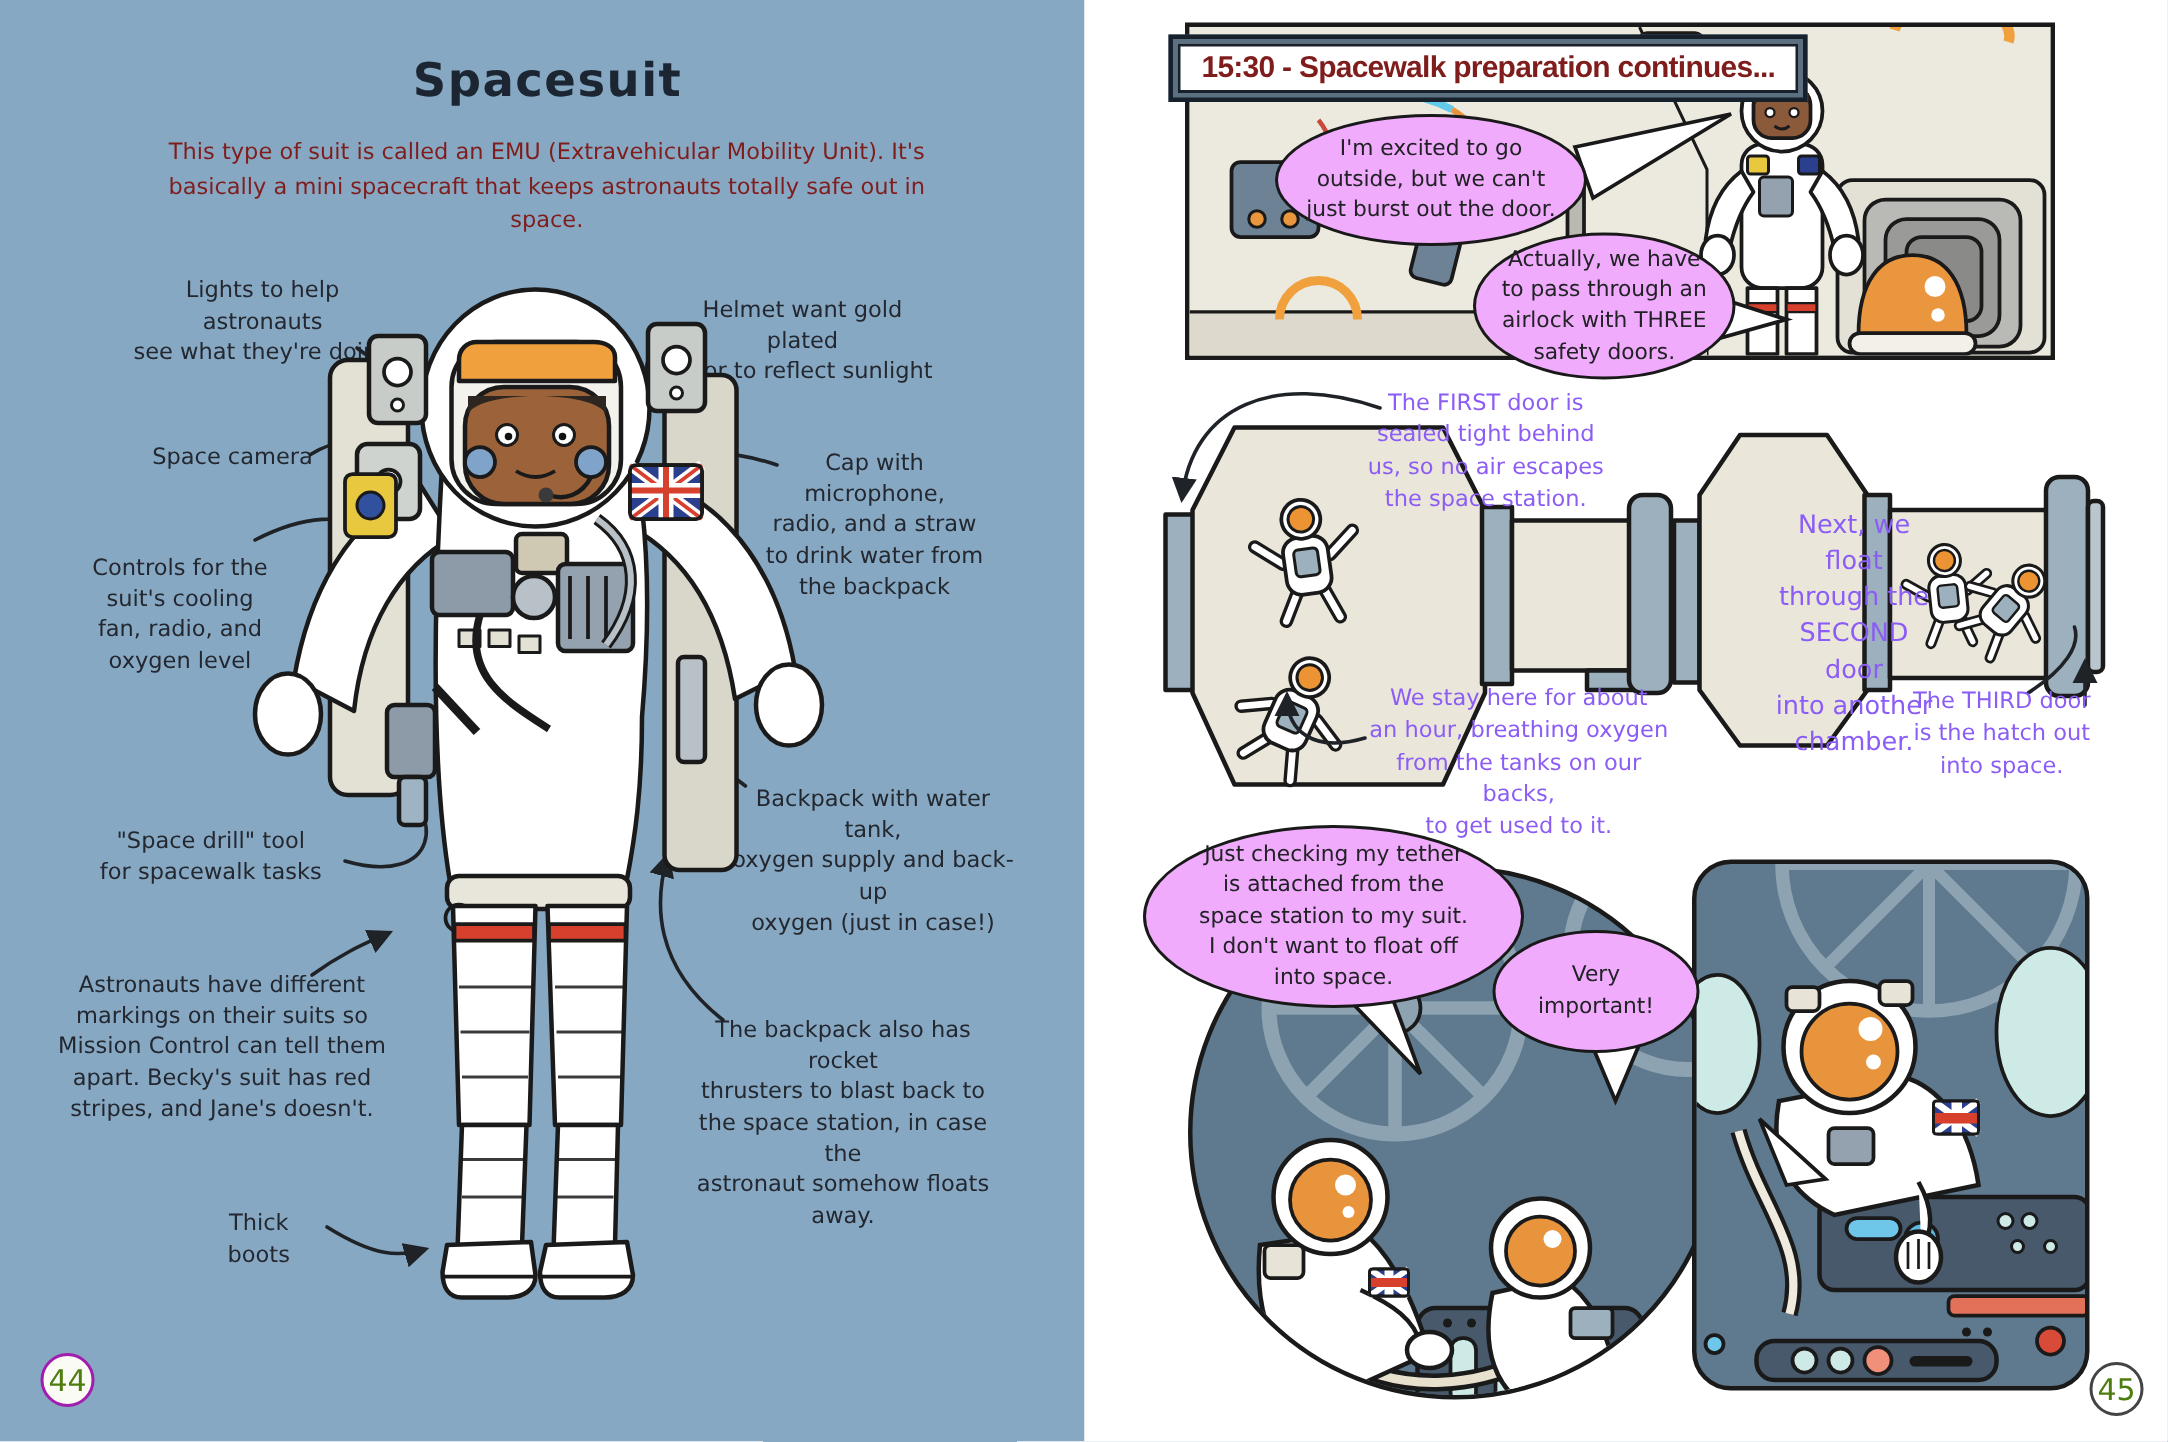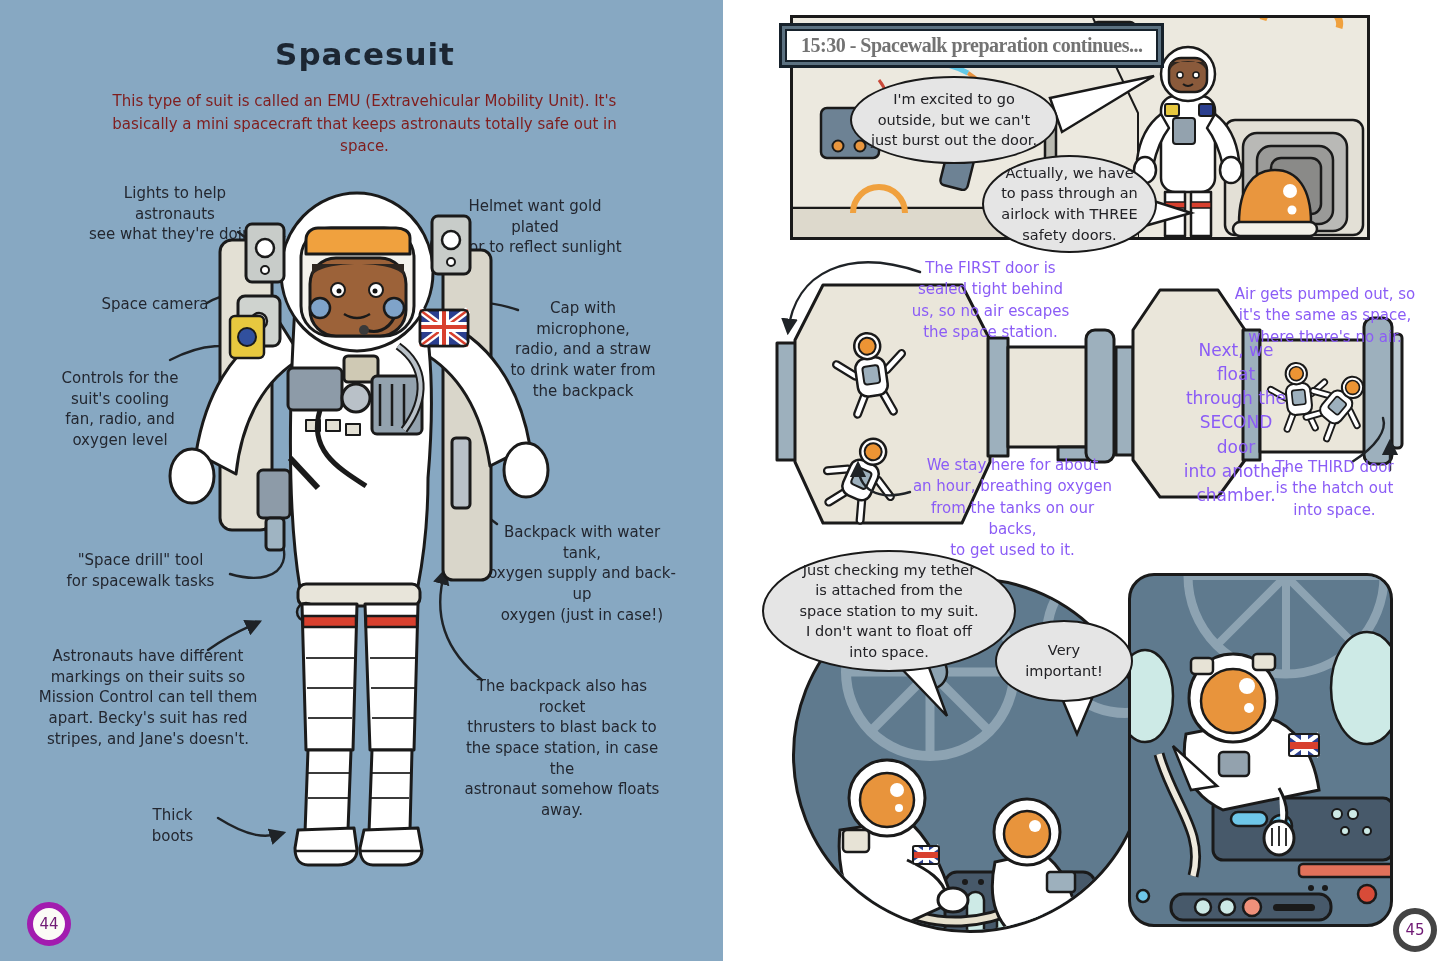--- a/index.html
+++ b/index.html
@@ -7,33 +7,33 @@
          font-family:"DejaVu Sans",sans-serif;background:#ffffff;}
   
   #left-page{position:absolute;left:0;top:0;width:723px;height:961px;background:#87a8c2;}
   .ttl{position:absolute;left:165px;top:36px;width:400px;text-align:center;
        font-size:31px;font-weight:bold;color:#1c2632;letter-spacing:1px;}
   .intro{position:absolute;left:92px;top:90px;width:545px;text-align:center;
          font-size:15px;line-height:1.5;color:#7f1d1d;white-space:pre-line;}
   .lbl{position:absolute;font-size:15px;line-height:1.38;color:#232730;
        text-align:center;white-space:pre-line;}
   .pgnum{position:absolute;width:32px;height:32px;border-radius:50%;
-         background:#fbfbf6;border:6px solid #a21caf;display:flex;
-         align-items:center;justify-content:center;font-size:15px;color:#701a75;}
+         background:#fbfbf6;border:2px solid #a21caf;display:flex;
+         align-items:center;justify-content:center;font-size:20px;color:#4d7c0f;}
   
   #right-page{position:absolute;left:723px;top:0;width:722px;height:961px;background:#ffffff;}
   .panel{position:absolute;border:3px solid #1a1a1a;box-sizing:border-box;}
   #hdr{position:absolute;left:779px;top:23px;z-index:6;background:#5b7181;
        border:3px solid #16212b;padding:3px;}
   #hdr-inner{background:#ffffff;border:2px solid #16212b;padding:3px 14px;
-       font-family:Liberation Serif, serif;font-weight:bold;font-size:20px;
-       color:#737373;letter-spacing:-0.5px;}
+       font-family:Liberation Sans, sans-serif;font-weight:bold;font-size:20px;
+       color:#7f1d1d;letter-spacing:-0.5px;}
   .caption{position:absolute;font-size:15px;line-height:1.42;color:#8b5cf6;
            text-align:center;white-space:pre-line;z-index:5;}
-  .bubble{position:absolute;background:#e5e5e5;border:2.5px solid #191919;
+  .bubble{position:absolute;background:#f0abfc;border:2.5px solid #191919;
           border-radius:50%;display:flex;align-items:center;justify-content:center;
           text-align:center;white-space:pre-line;font-size:14.5px;line-height:1.42;
           color:#222226;z-index:6;box-sizing:border-box;padding:10px 16px;}
   .tail{position:absolute;z-index:5;}
   svg{display:block;}
   .ill{position:absolute;z-index:1;}
 </style>
 </head>
 <body>
 
@@ -326,23 +326,20 @@
       <path d="M140,244 C106,254 88,240 88,216" marker-end="url(#ah2)"></path>
       <path d="M582,214 C607,198 617,182 613,170"></path>
       <path d="M620,222 L620,194" marker-end="url(#ah2)"></path>
     </g>
   </svg>
 
   <div class="caption" style="left:898px;top:258px;width:185px">The FIRST door is
 sealed tight behind
 us, so no air escapes
 the space station.</div>
-  <div class="caption" style="left:1225px;top:284px;width:200px">Air gets pumped out, so
-it's the same as space,
-where there's no air.</div>
   <div class="caption" style="left:1180px;top:338px;width:112px;font-size:17px">Next, we float
 through the
 SECOND door
 into another
 chamber.</div>
   <div class="caption" style="left:910px;top:455px;width:205px">We stay here for about
 an hour, breathing oxygen
 from the tanks on our backs,
 to get used to it.</div>
   <div class="caption" style="left:1257px;top:457px;width:155px">The THIRD door

